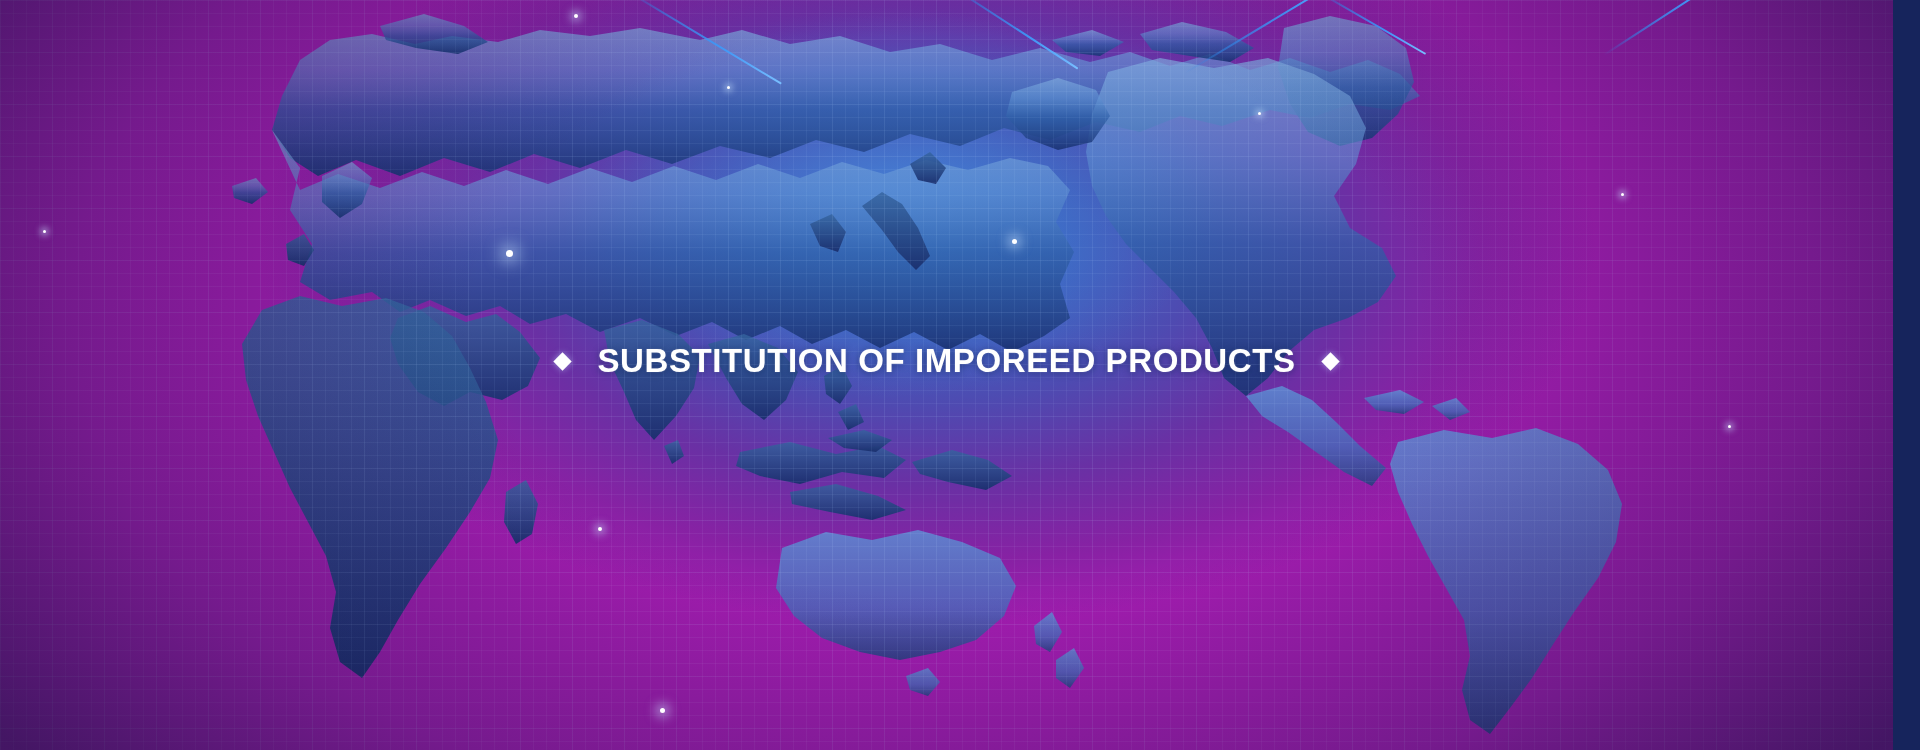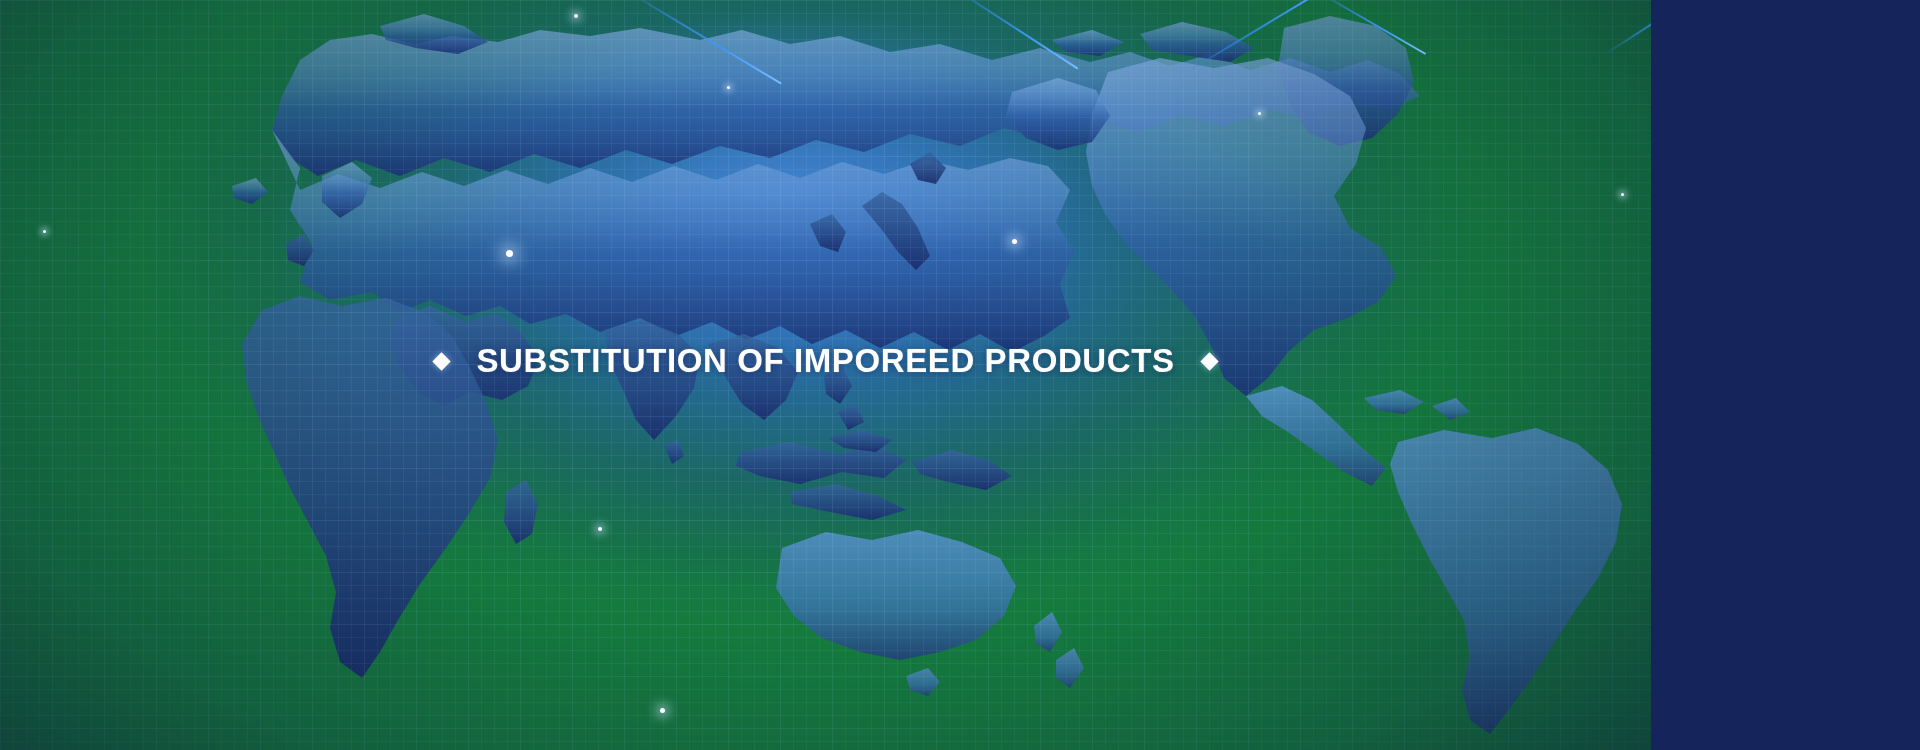--- a/index.html
+++ b/index.html
@@ -8,24 +8,24 @@
   html, body {
     width:1920px;
     height:750px;
     overflow:hidden;
     background:#16245c;
     font-family:"Liberation Sans", sans-serif;
   }
 
   .banner {
     position:relative;
-    width:1651px;
+    width:1893px;
     height:750px;
     overflow:hidden;
-    background:#15803d;
+    background:#a21caf;
   }
 
   
   .bg-base {
     position:absolute; inset:0;
     background:
       linear-gradient(180deg, #1a2b69 0%, #1b2c6c 35%, #182761 72%, #1420533 100%),
       #1a2b68;
   }
 

